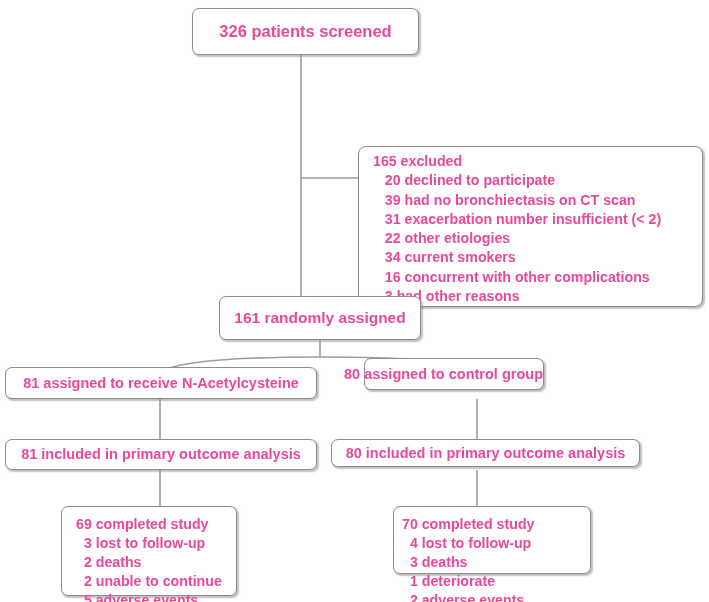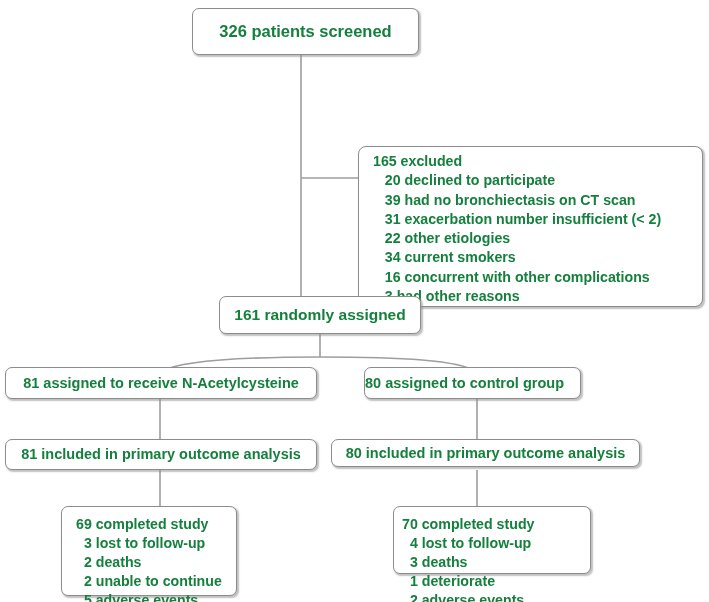--- a/index.html
+++ b/index.html
@@ -33,21 +33,21 @@
     border: 1.5px solid #8c8c8c;
     border-radius: 7px;
     box-shadow: 1.5px 1.5px 1.5px rgba(140,140,140,0.55);
     display: flex;
     align-items: center;
     z-index: 2;
   }
   .node .txt {
     font-family: "Liberation Sans", sans-serif;
     font-weight: bold;
-    color: #15803d;
+    color: #ec4899;
     white-space: pre;
     line-height: 1.30;
   }
 
   
   #node-screened {
     left: 192px; top: 8px; width: 227px; height: 47px;
     justify-content: center;
   }
   #node-screened .txt { font-size: 16.5px; }
@@ -55,35 +55,35 @@
   #node-excluded {
     left: 358px; top: 98px; width: 345px; height: 161px;
     align-items: flex-end;
     padding: 11px 0 0 14px;
     border-radius: 8px;
     margin-top: 48px;
   }
   #node-excluded .txt { font-size: 14.2px; line-height: 1.355; }
 
   #node-randomized {
-    left: 219px; top: 296px; width: 202px; height: 38px;
+    left: 219px; top: 296px; width: 202px; height: 44px;
     justify-content: center;
   }
   #node-randomized .txt { font-size: 15.5px; }
 
   #node-arm-nac {
     left: 5px; top: 367px; width: 312px; height: 32px;
     justify-content: center;
     align-items: center;
   }
   #node-arm-nac .txt { font-size: 14.5px; }
 
   #node-arm-ctrl {
-    left: 364px; top: 367px; width: 217px; height: 32px;
-    justify-content: flex-start;
+    left: 364px; top: 358px; width: 180px; height: 32px;
+    justify-content: flex-end;
   }
   #node-arm-ctrl .txt { font-size: 14.5px; }
 
   #node-analysis-nac {
     left: 5px; top: 439px; width: 312px; height: 31px;
     justify-content: center;
     align-items: center;
   }
   #node-analysis-nac .txt { font-size: 14.5px; }
 

